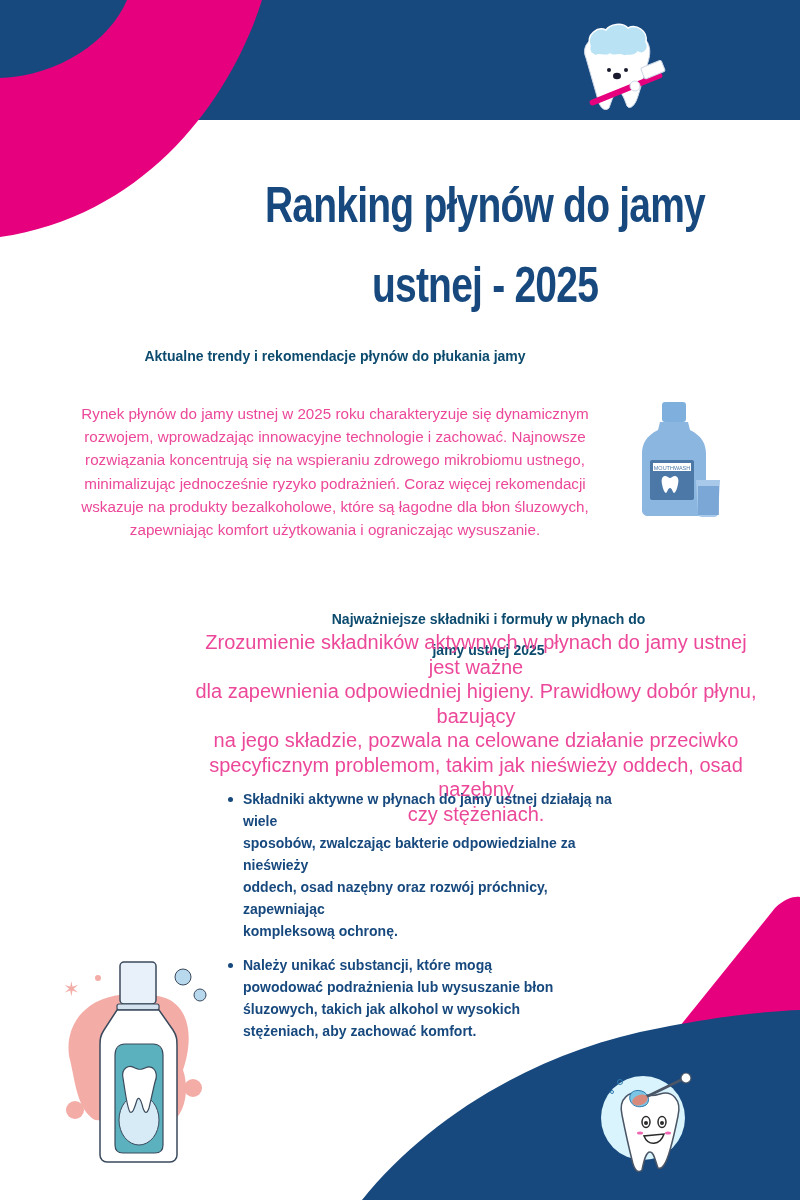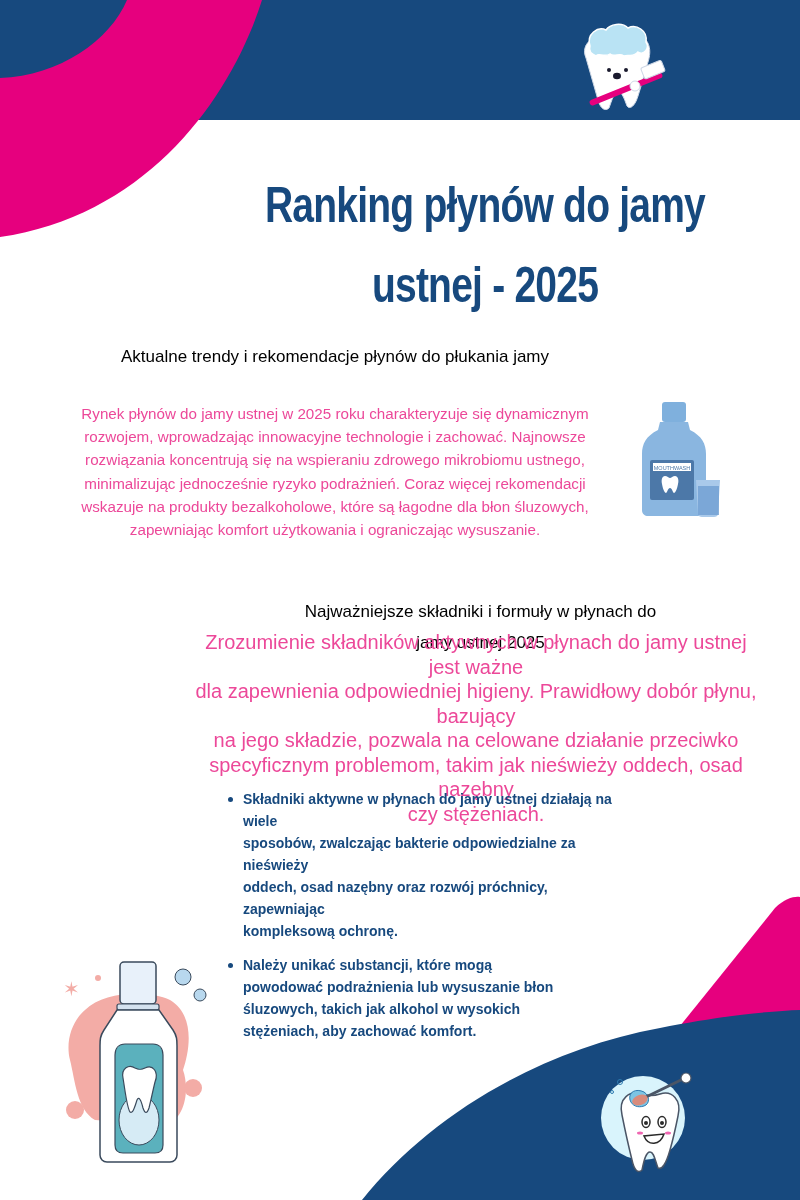--- a/index.html
+++ b/index.html
@@ -14,22 +14,22 @@
   .title {
     position: absolute; left: 200px; top: 165px; width: 570px;
     text-align: center; color: #17497e;
     font-family: "Liberation Sans", sans-serif; font-weight: bold;
     font-size: 50px; line-height: 80px; letter-spacing: -1px;
     transform: scaleX(0.78); transform-origin: center top;
   }
   .title span { display: block; }
 
   .h2 {
-    position: absolute; color: #000000; font-weight: normal;
-    font-size: 17px; line-height: 31px; text-align: center;
+    position: absolute; color: #0c4a6e; font-weight: bold;
+    font-size: 14px; line-height: 31px; text-align: center;
   }
   .body-text {
     position: absolute; color: #ec4899; font-size: 15.2px;
     line-height: 23.2px; text-align: center;
   }
   .h2-1 { left: 10px; top: 341px; width: 650px; }
   .p-1 { left: 40px; top: 402px; width: 590px; }
   .h2-2 { left: 190px; top: 588px; width: 565px; }
   .p-2 { left: 195px; top: 630px; width: 562px; font-size: 20px; line-height: 24.5px; }
 
@@ -91,21 +91,21 @@
   <rect x="22" y="2" width="24" height="20" rx="3" fill="#7fb0dd"></rect>
   <path d="M20,22 L48,22 L50,30 C62,36 66,44 66,54 L66,110 C66,114 63,116 60,116 L8,116 C5,116 2,114 2,110 L2,54 C2,44 6,36 18,30 Z" fill="#8ab6e0"></path>
   <rect x="10" y="60" width="44" height="40" rx="2" fill="#4c78a8"></rect>
   <rect x="13" y="63" width="38" height="8" fill="#ffffff"></rect>
   <text x="32" y="69.5" font-size="5.5" text-anchor="middle" fill="#4c78a8" font-family="Liberation Sans, sans-serif">MOUTHWASH</text>
   <path d="M25,76 C22,76 21,80 22,84 C23,90 25,93 26,93 C27,93 28,88 30,88 C32,88 33,93 34,93 C35,93 37,90 38,84 C39,80 38,76 35,76 C33,76 31,78 30,78 C29,78 27,76 25,76 Z" fill="#ffffff"></path>
   <path d="M56,80 L80,80 L78,114 C78,116 76,117 74,117 L62,117 C60,117 58,116 58,114 Z" fill="#a9c9ea"></path>
   <rect x="58" y="86" width="21" height="29" fill="#6f9fd2" opacity="0.8"></rect>
 </svg>
 
-<h2 class="h2 h2-2" style="margin:8px">
+<h2 class="h2 h2-2" style="margin:16px">
   <span style="display:block">Najważniejsze składniki i formuły w płynach do</span>
   <span style="display:block">jamy ustnej 2025</span>
 </h2>
 <div class="body-text p-2">
   <span style="display:block">Zrozumienie składników aktywnych w płynach do jamy ustnej jest ważne</span>
   <span style="display:block">dla zapewnienia odpowiedniej higieny. Prawidłowy dobór płynu, bazujący</span>
   <span style="display:block">na jego składzie, pozwala na celowane działanie przeciwko</span>
   <span style="display:block">specyficznym problemom, takim jak nieświeży oddech, osad nazębny</span>
   <span style="display:block">czy stężeniach.</span>
 </div>

